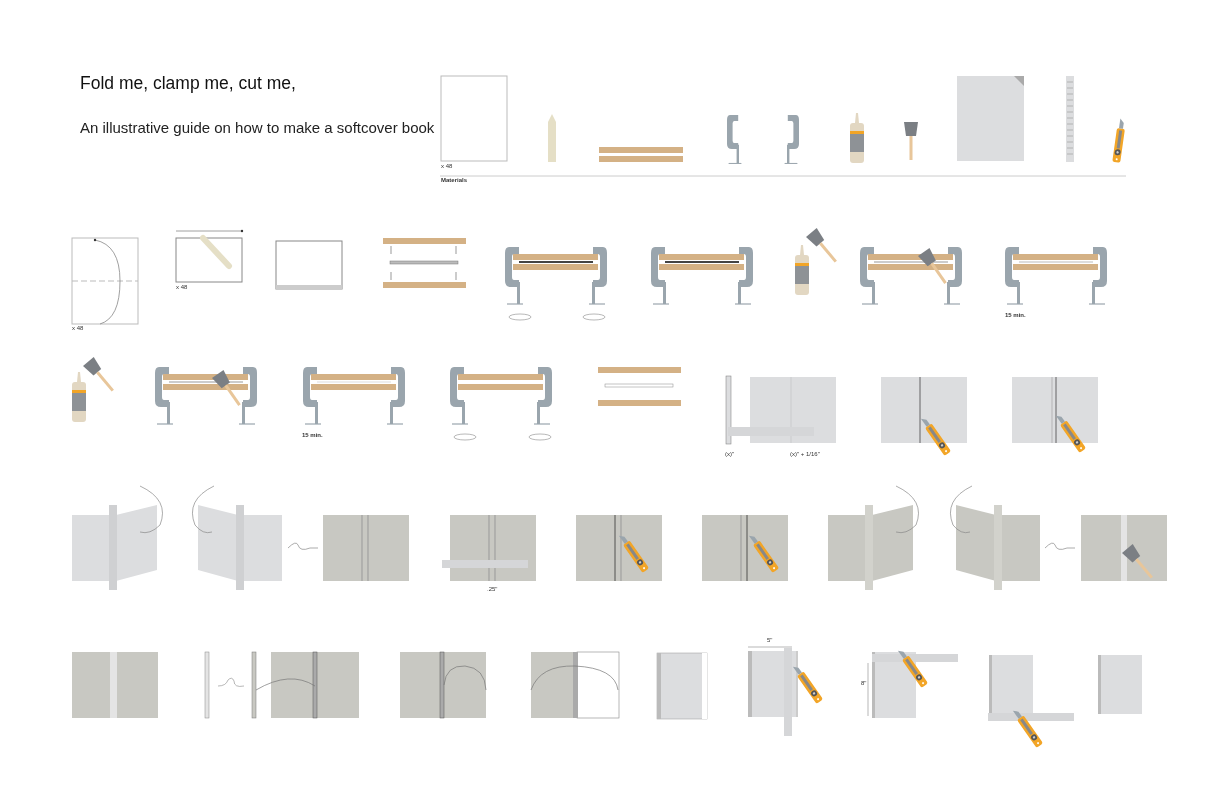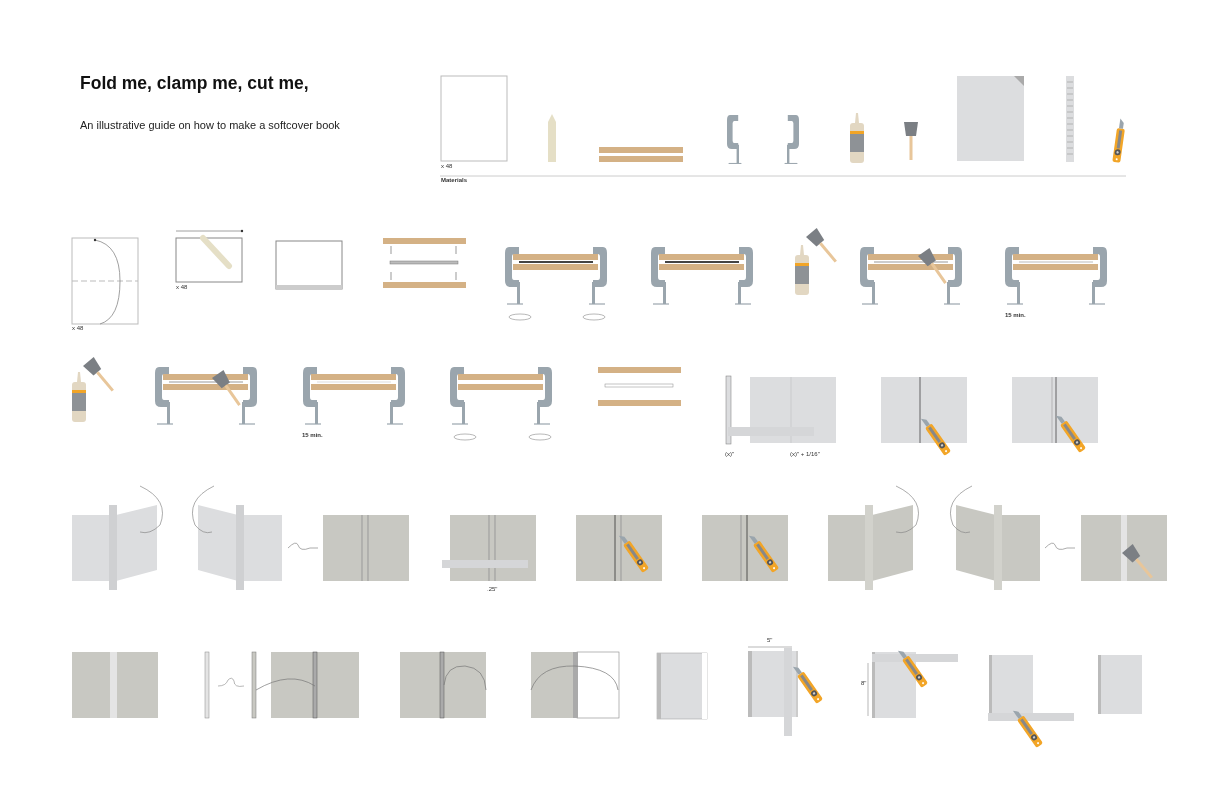--- a/index.html
+++ b/index.html
@@ -1,19 +1,19 @@
 <!DOCTYPE html>
 <html><head>
 <meta charset="utf-8">
 <style>
   html, body { margin:0; padding:0; background:#ffffff; }
   body { width:1224px; height:792px; position:relative; overflow:hidden; font-family:"Liberation Sans", sans-serif; color:#111; }
   .abs { position:absolute; }
-  .title { left:80px; top:73px; font-size:17.5px; font-weight:bold; line-height:21px; color:#111; }
-  .subtitle { left:80px; top:119px; font-size:11px; color:#222; }
+  .title { left:80px; top:73px; font-size:17.5px; font-weight:normal; line-height:21px; color:#111; }
+  .subtitle { left:80px; top:119px; font-size:15px; color:#222; }
   .tiny { font-size:6px; color:#333; white-space:nowrap; }
   .tinyb { font-size:6px; font-weight:bold; color:#333; white-space:nowrap; }
   svg { position:absolute; overflow:visible; }
 </style>
 </head>
 <body>
 
 <div class="abs title">
   <div>Fold me, clamp me, cut me,</div>
 </div>

